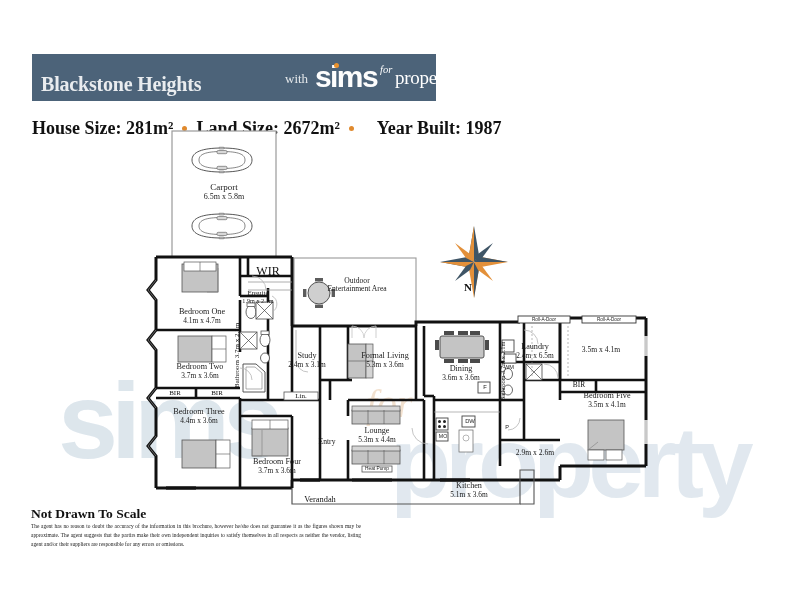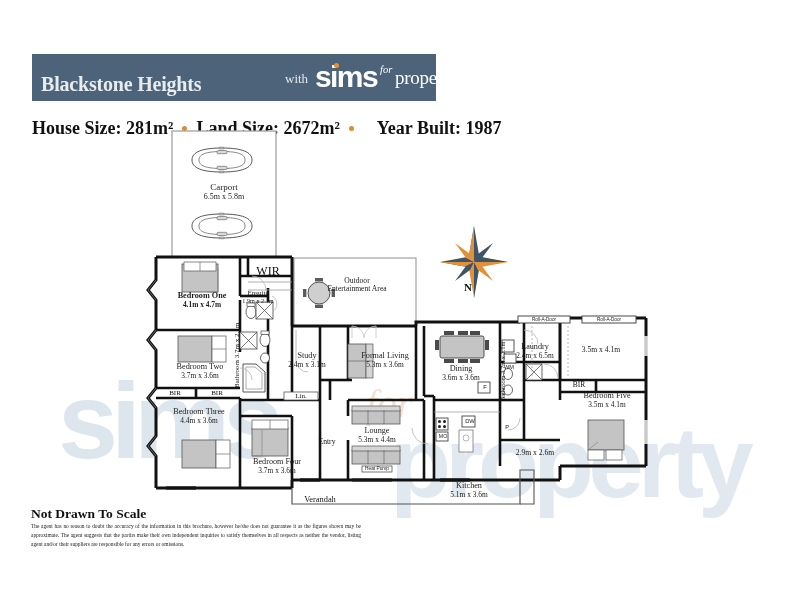--- a/index.html
+++ b/index.html
@@ -338,21 +338,21 @@
       <polygon points="19,19 4,8 0,0 8,4" fill="#e3903a"></polygon>
       <polygon points="-19,19 -8,4 0,0 -4,8" fill="#3f5566"></polygon>
     </g>
   </svg>
 
   <div class="lbl lbl-lg" style="left:184px;top:183px;width:80px;">
     <span class="n">Carport</span>
     <span class="d">6.5m x 5.8m</span>
   </div>
 
-  <div class="lbl" style="left:164px;top:292px;width:76px;font-weight:bold;">
+  <div class="lbl" style="left:164px;top:308px;width:76px;">
     <span class="n">Bedroom One</span>
     <span class="d">4.1m x 4.7m</span>
   </div>
 
   <div class="lbl" style="left:162px;top:363px;width:76px;">
     <span class="n">Bedroom Two</span>
     <span class="d">3.7m x 3.6m</span>
   </div>
 
   <div class="lbl" style="left:158px;top:408px;width:82px;">

